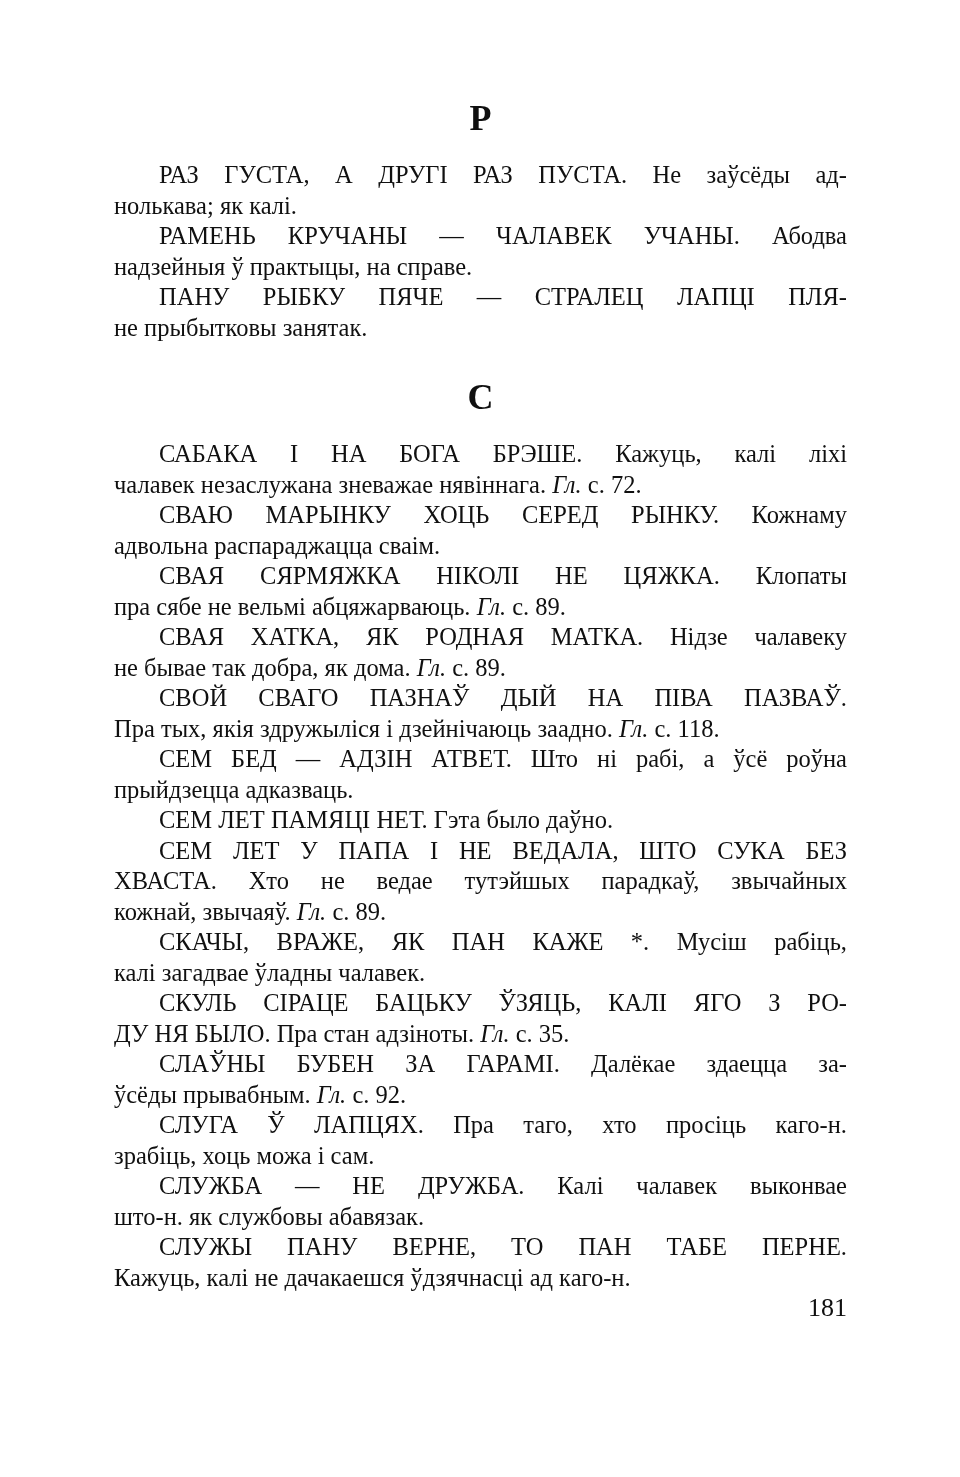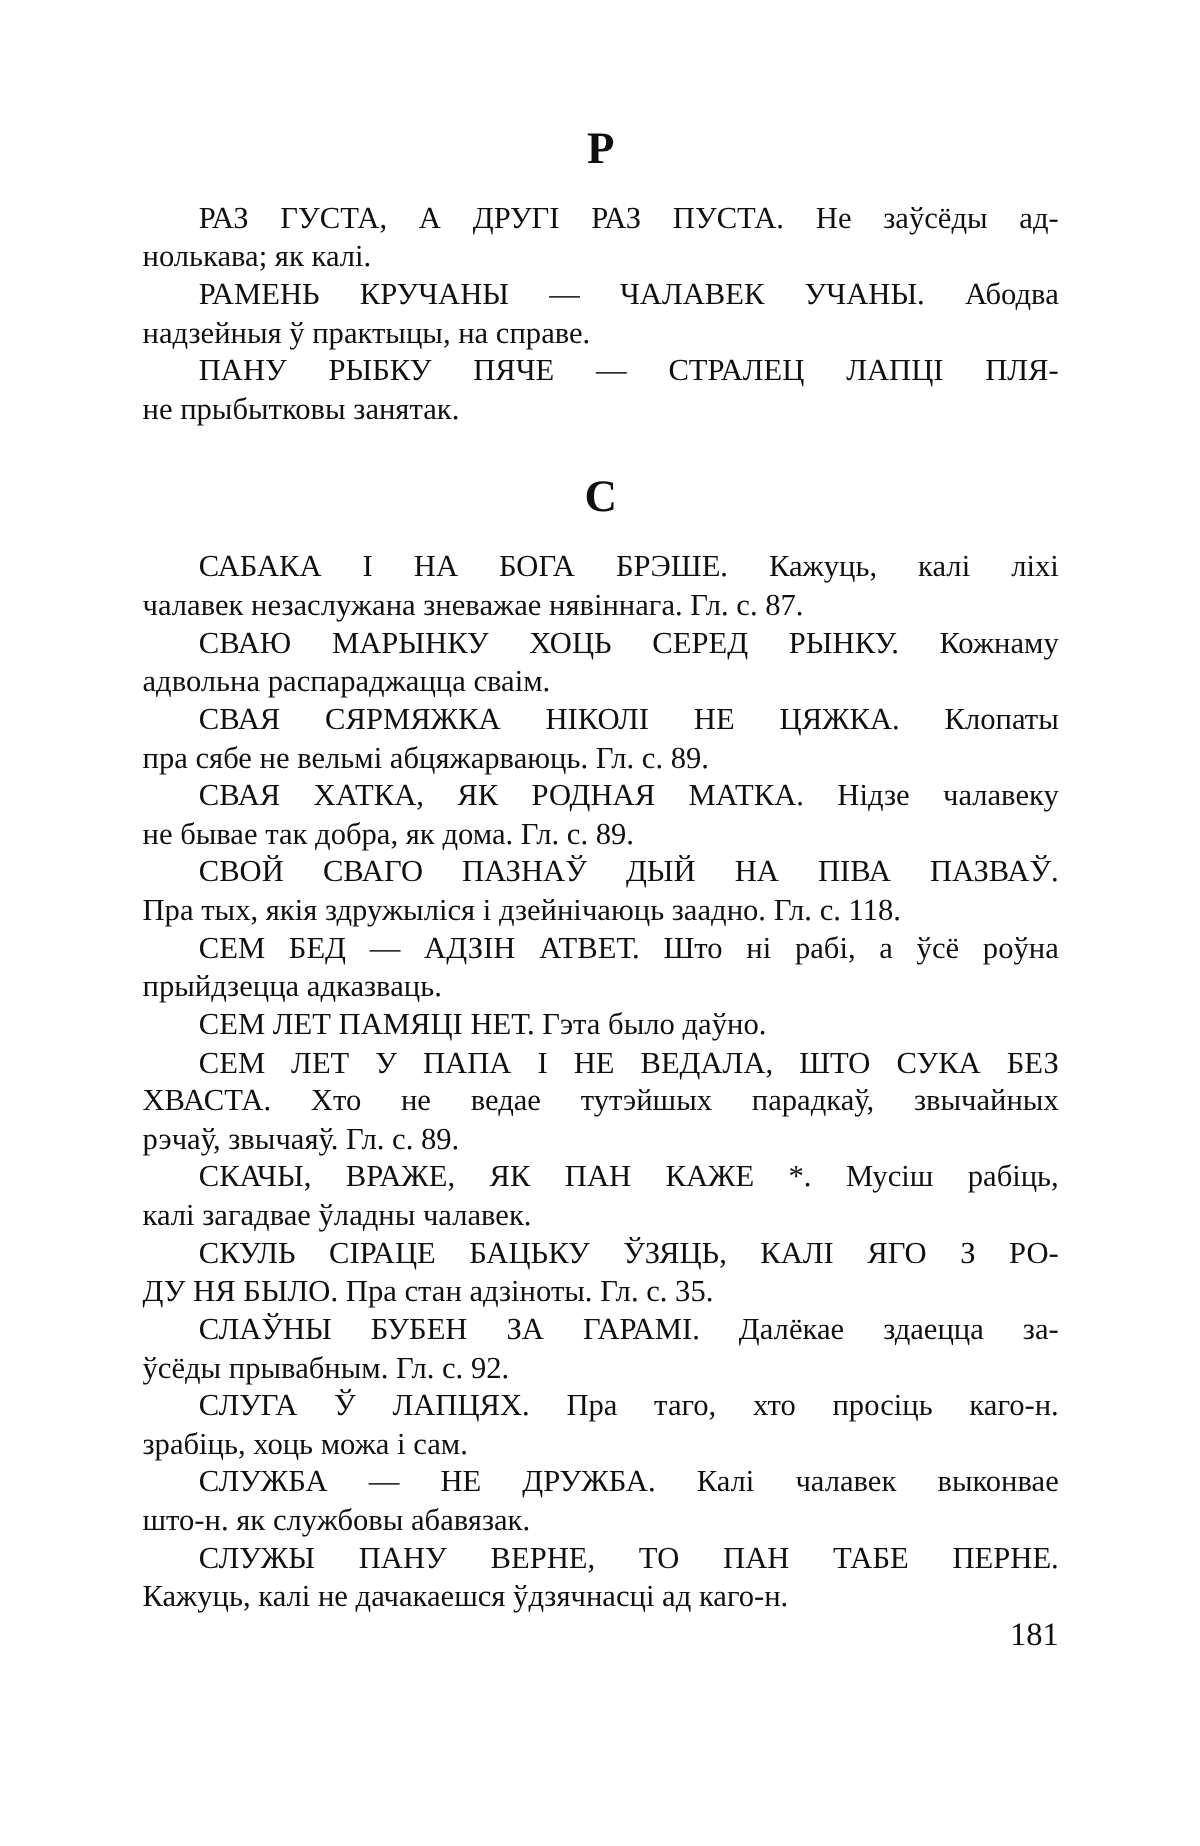--- a/index.html
+++ b/index.html
@@ -41,20 +41,21 @@
     text-align: left;
   }
   .line.indent {
     text-indent: 45px;
   }
   .line.fill {
     text-align: justify;
     text-align-last: justify;
   }
   .it {
+    font-style: italic;
     text-align: right;
   }
   .footer {
     width: 733px;
     text-align: right;
     font-size: 26px;
     line-height: 30px;
   }
 </style>
 </head>
@@ -74,21 +75,21 @@
         </div>
         <div class="entry">
           <div class="line indent fill"><span>ПАНУ РЫБКУ ПЯЧЕ — СТРАЛЕЦ ЛАПЦІ ПЛЯ-</span></div>
           <div class="line"><span>не прыбытковы занятак.</span></div>
         </div>
       </section>
       <section class="section">
         <div class="section-letter">С</div>
         <div class="entry">
           <div class="line indent fill"><span>САБАКА І НА БОГА БРЭШЕ. Кажуць, калі ліхі</span></div>
-          <div class="line"><span>чалавек незаслужана зневажае нявіннага. </span><span class="it">Гл.</span><span> с. 87.</span></div>
+          <div class="line"><span>чалавек незаслужана зневажае нявіннага. </span><span class="it">Гл.</span><span> с. 72.</span></div>
         </div>
         <div class="entry">
           <div class="line indent fill"><span>СВАЮ МАРЫНКУ ХОЦЬ СЕРЕД РЫНКУ. Кожнаму</span></div>
           <div class="line"><span>адвольна распараджацца сваім.</span></div>
         </div>
         <div class="entry">
           <div class="line indent fill"><span>СВАЯ СЯРМЯЖКА НІКОЛІ НЕ ЦЯЖКА. Клопаты</span></div>
           <div class="line"><span>пра сябе не вельмі абцяжарваюць. </span><span class="it">Гл.</span><span> с. 89.</span></div>
         </div>
         <div class="entry">
@@ -102,21 +103,21 @@
         <div class="entry">
           <div class="line indent fill"><span>СЕМ БЕД — АДЗІН АТВЕТ. Што ні рабі, а ўсё роўна</span></div>
           <div class="line"><span>прыйдзецца адказваць.</span></div>
         </div>
         <div class="entry">
           <div class="line indent"><span>СЕМ ЛЕТ ПАМЯЦІ НЕТ. Гэта было даўно.</span></div>
         </div>
         <div class="entry">
           <div class="line indent fill"><span>СЕМ ЛЕТ У ПАПА І НЕ ВЕДАЛА, ШТО СУКА БЕЗ</span></div>
           <div class="line fill"><span>ХВАСТА. Хто не ведае тутэйшых парадкаў, звычайных</span></div>
-          <div class="line"><span>рэчаў, звычаяў. </span><span class="it">Гл.</span><span> с. 89.</span></div>
+          <div class="line"><span>кожнай, звычаяў. </span><span class="it">Гл.</span><span> с. 89.</span></div>
         </div>
         <div class="entry">
           <div class="line indent fill"><span>СКАЧЫ, ВРАЖЕ, ЯК ПАН КАЖЕ *. Мусіш рабіць,</span></div>
           <div class="line"><span>калі загадвае ўладны чалавек.</span></div>
         </div>
         <div class="entry">
           <div class="line indent fill"><span>СКУЛЬ СІРАЦЕ БАЦЬКУ ЎЗЯЦЬ, КАЛІ ЯГО З РО-</span></div>
           <div class="line"><span>ДУ НЯ БЫЛО. Пра стан адзіноты. </span><span class="it">Гл.</span><span> с. 35.</span></div>
         </div>
         <div class="entry">

